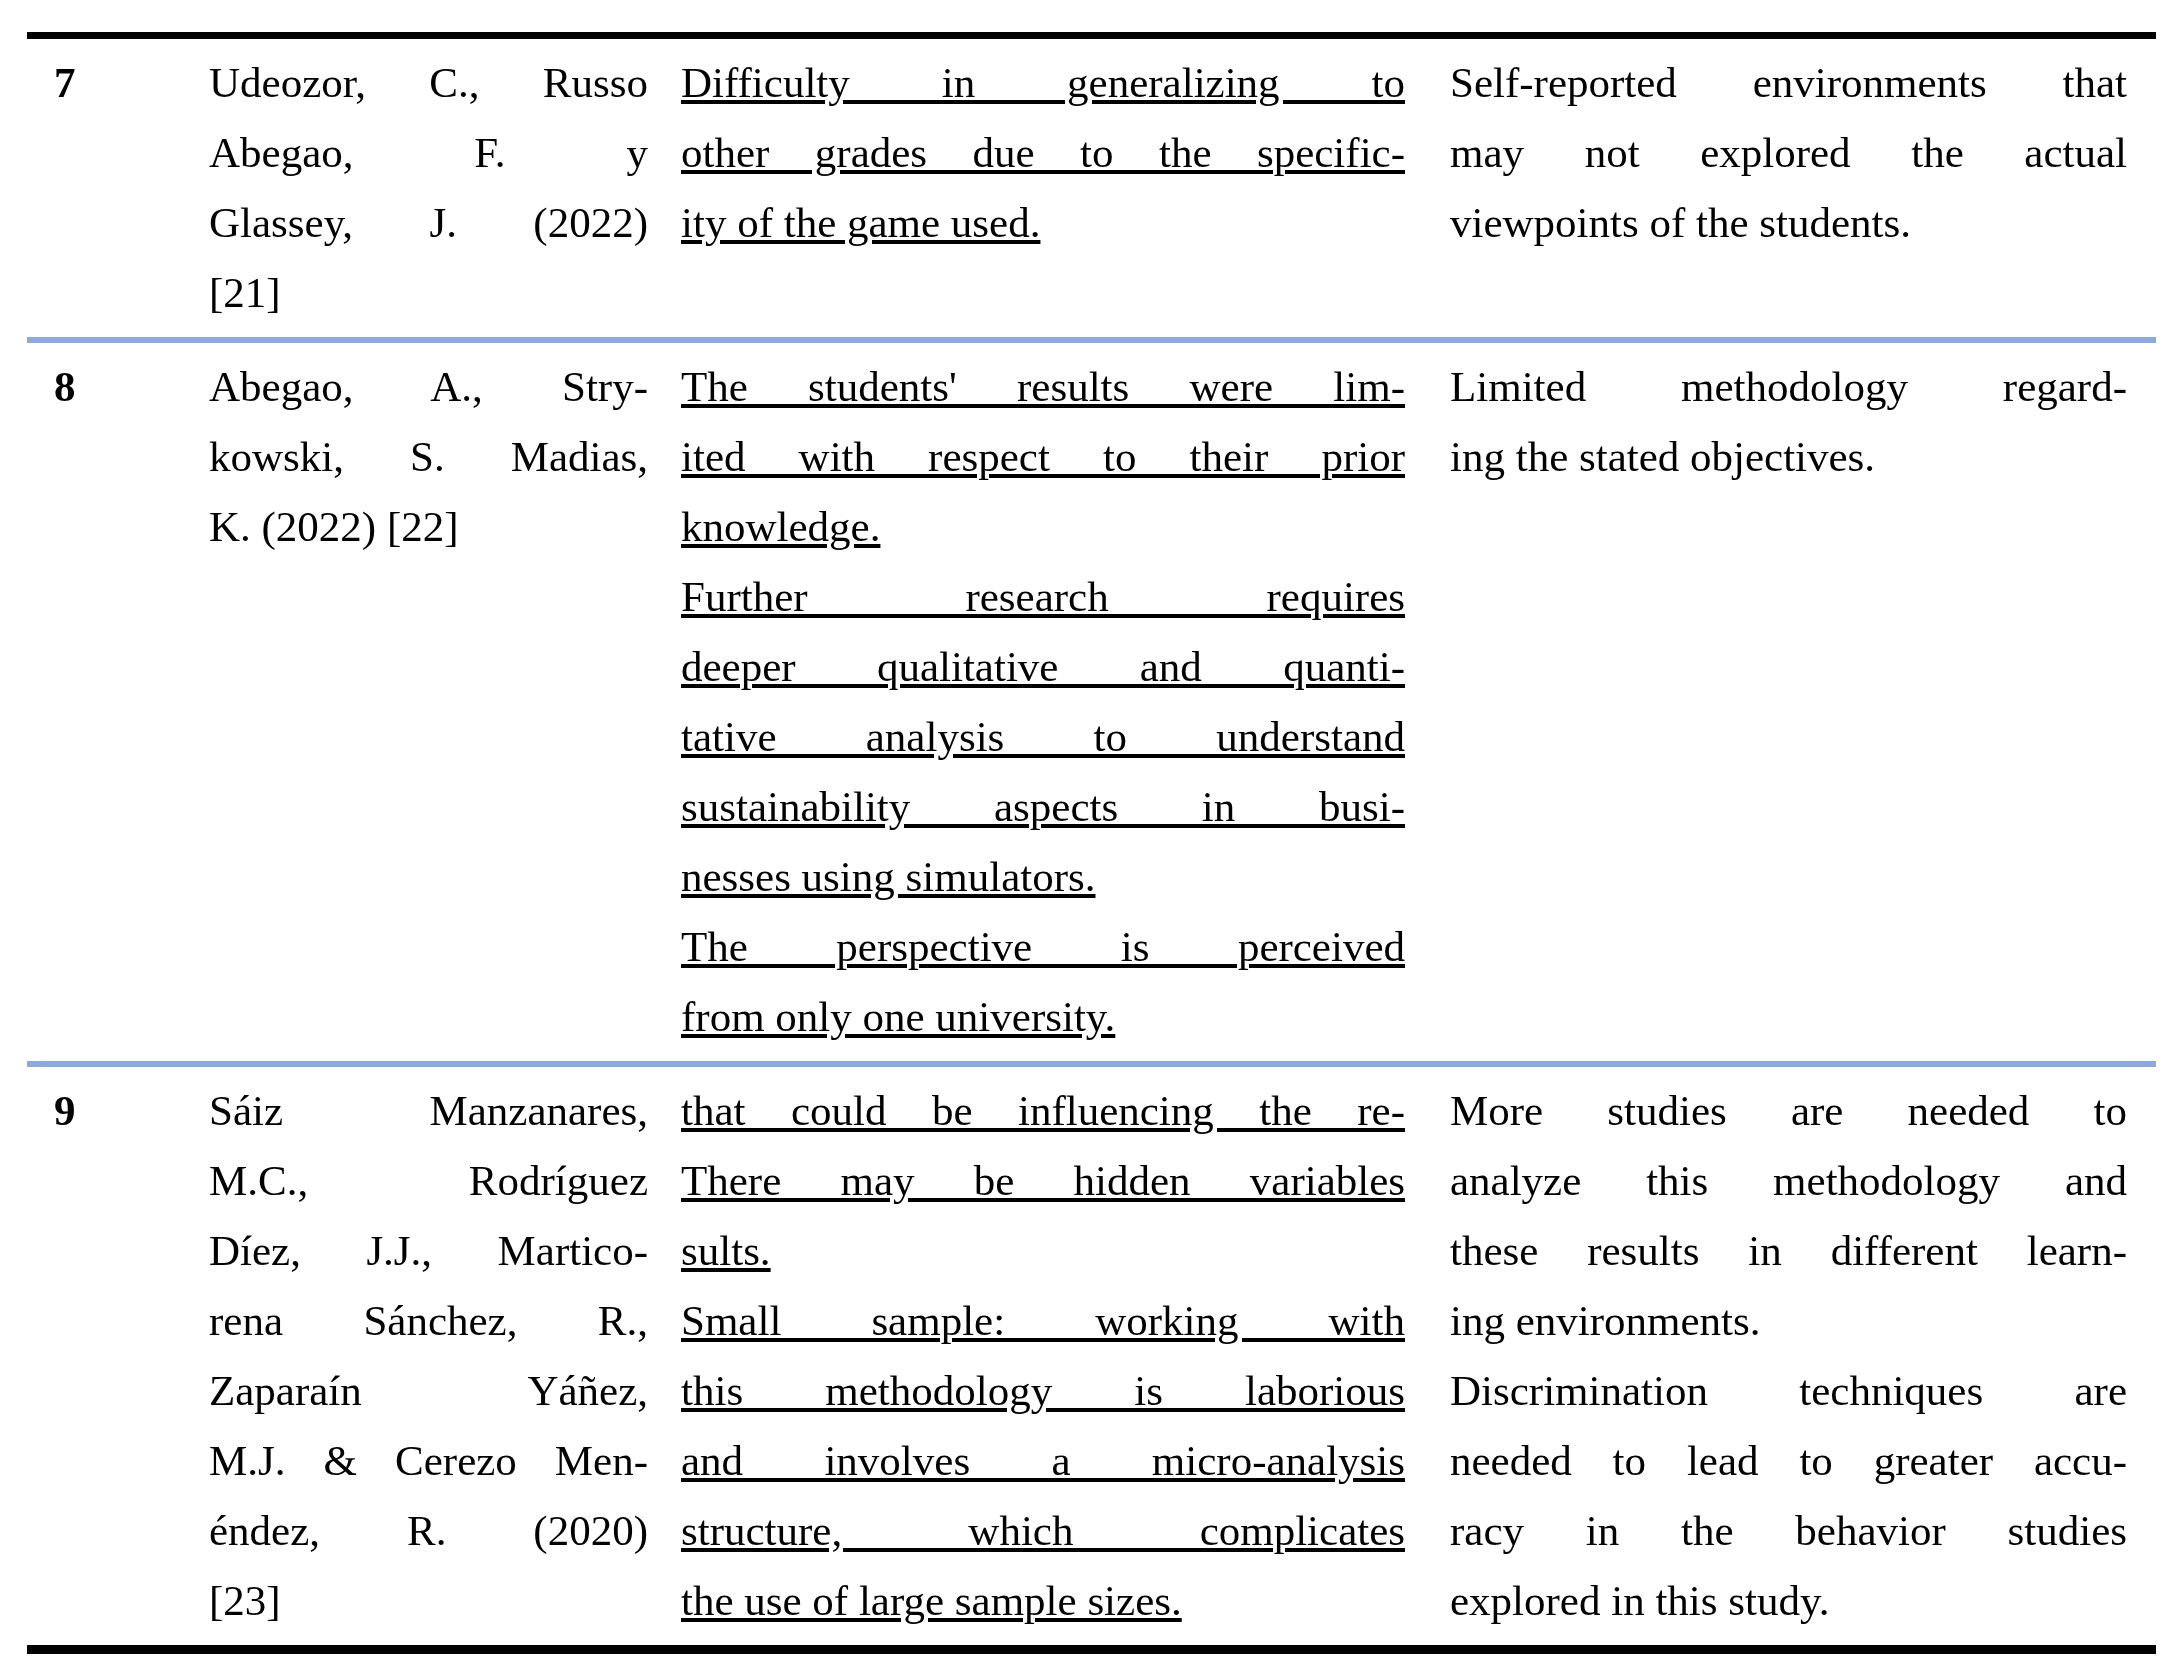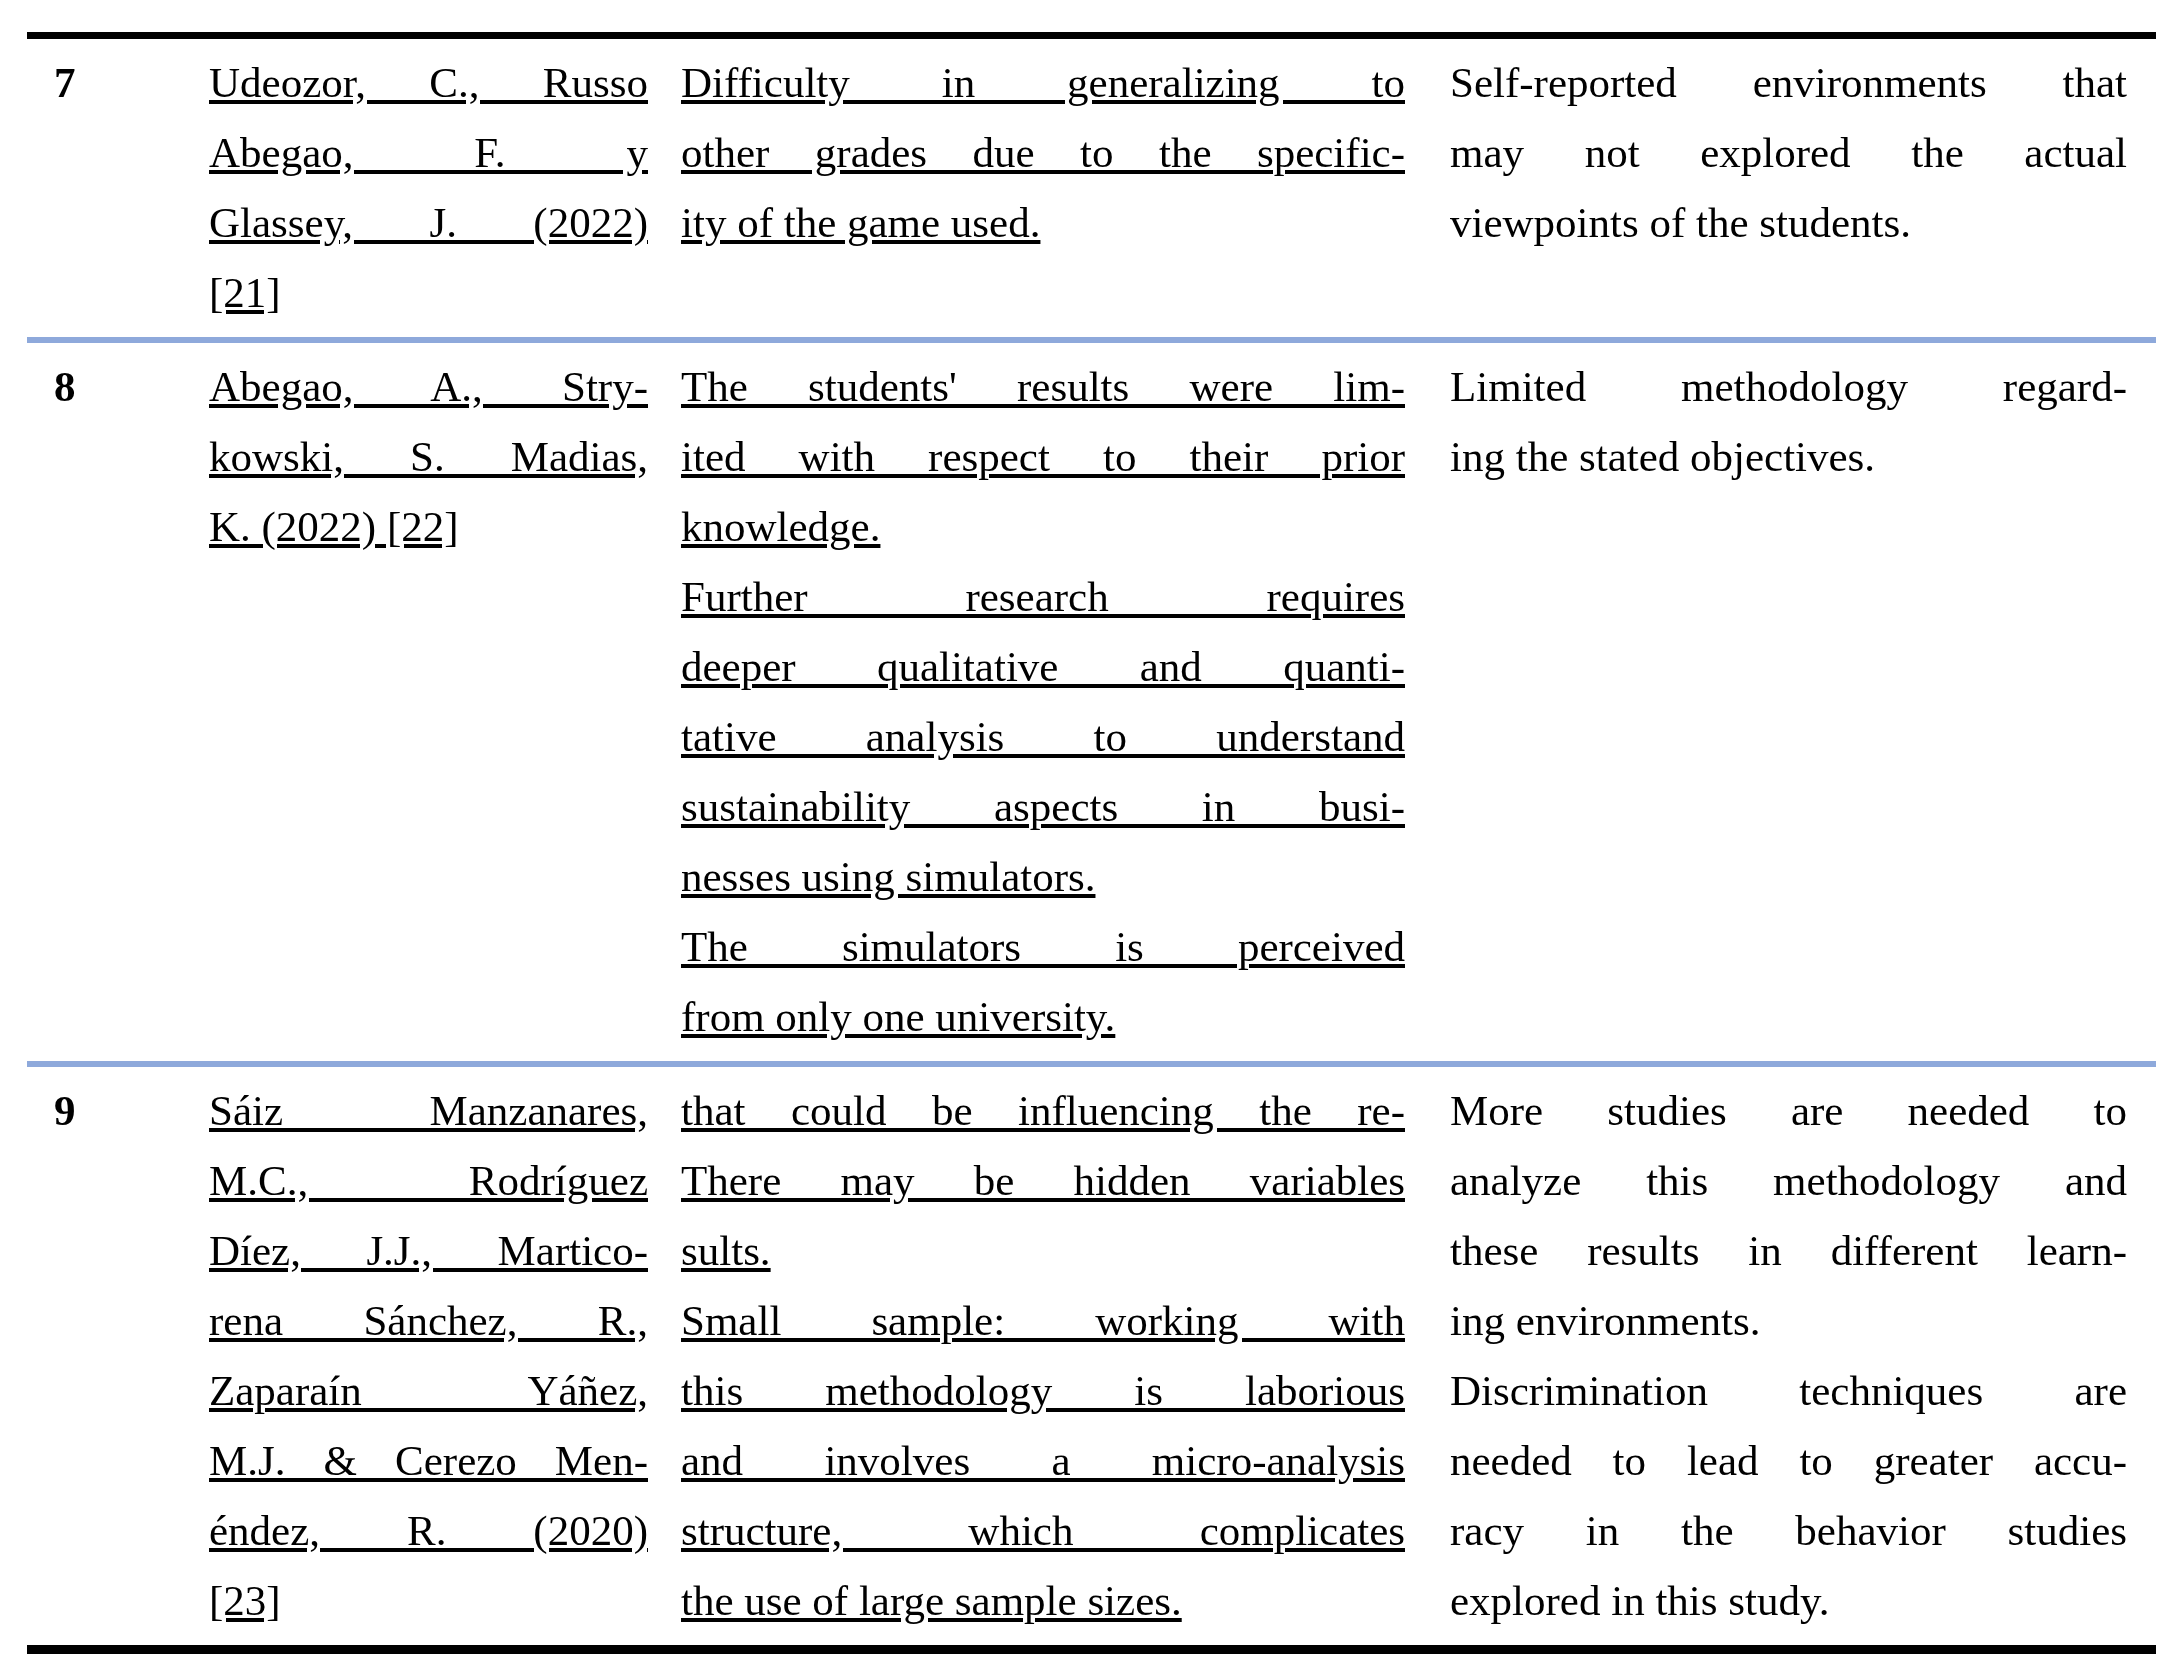--- a/index.html
+++ b/index.html
@@ -28,21 +28,21 @@
     grid-template-columns:182px 472px 769px 706px;
     align-items:start;
     padding:8.4px 0 9.6px 0;
   }
   .trow.sep{border-top:6px solid var(--sep);}
   .cell{
     font-size:43px;
     line-height:70px;
   }
   .cell.num{padding-left:27px;font-weight:700;}
-  .cell.authors{padding-right:33px;text-decoration:underline;}
+  .cell.authors{padding-right:33px;}
   .cell.limits{padding-right:45px;text-decoration:underline;}
   .cell.future{padding-right:29px;}
   .line{
     text-align:justify;
     text-align-last:justify;
     white-space:nowrap;
   }
   .line.last{
     text-align-last:left;
   }
@@ -86,21 +86,21 @@
           </div>
           <div class="cell limits">
             <div class="line">The students' results were lim-</div>
             <div class="line">ited with respect to their prior</div>
             <div class="line last">knowledge.</div>
             <div class="line">Further research requires</div>
             <div class="line">deeper qualitative and quanti-</div>
             <div class="line">tative analysis to understand</div>
             <div class="line">sustainability aspects in busi-</div>
             <div class="line last">nesses using simulators.</div>
-            <div class="line">The simulators is perceived</div>
+            <div class="line">The perspective is perceived</div>
             <div class="line last">from only one university.</div>
           </div>
           <div class="cell future">
             <div class="line">Limited methodology regard-</div>
             <div class="line last">ing the stated objectives.</div>
           </div>
         </div>
         <div class="trow sep">
           <div class="cell num">
             <div class="line last">9</div>

